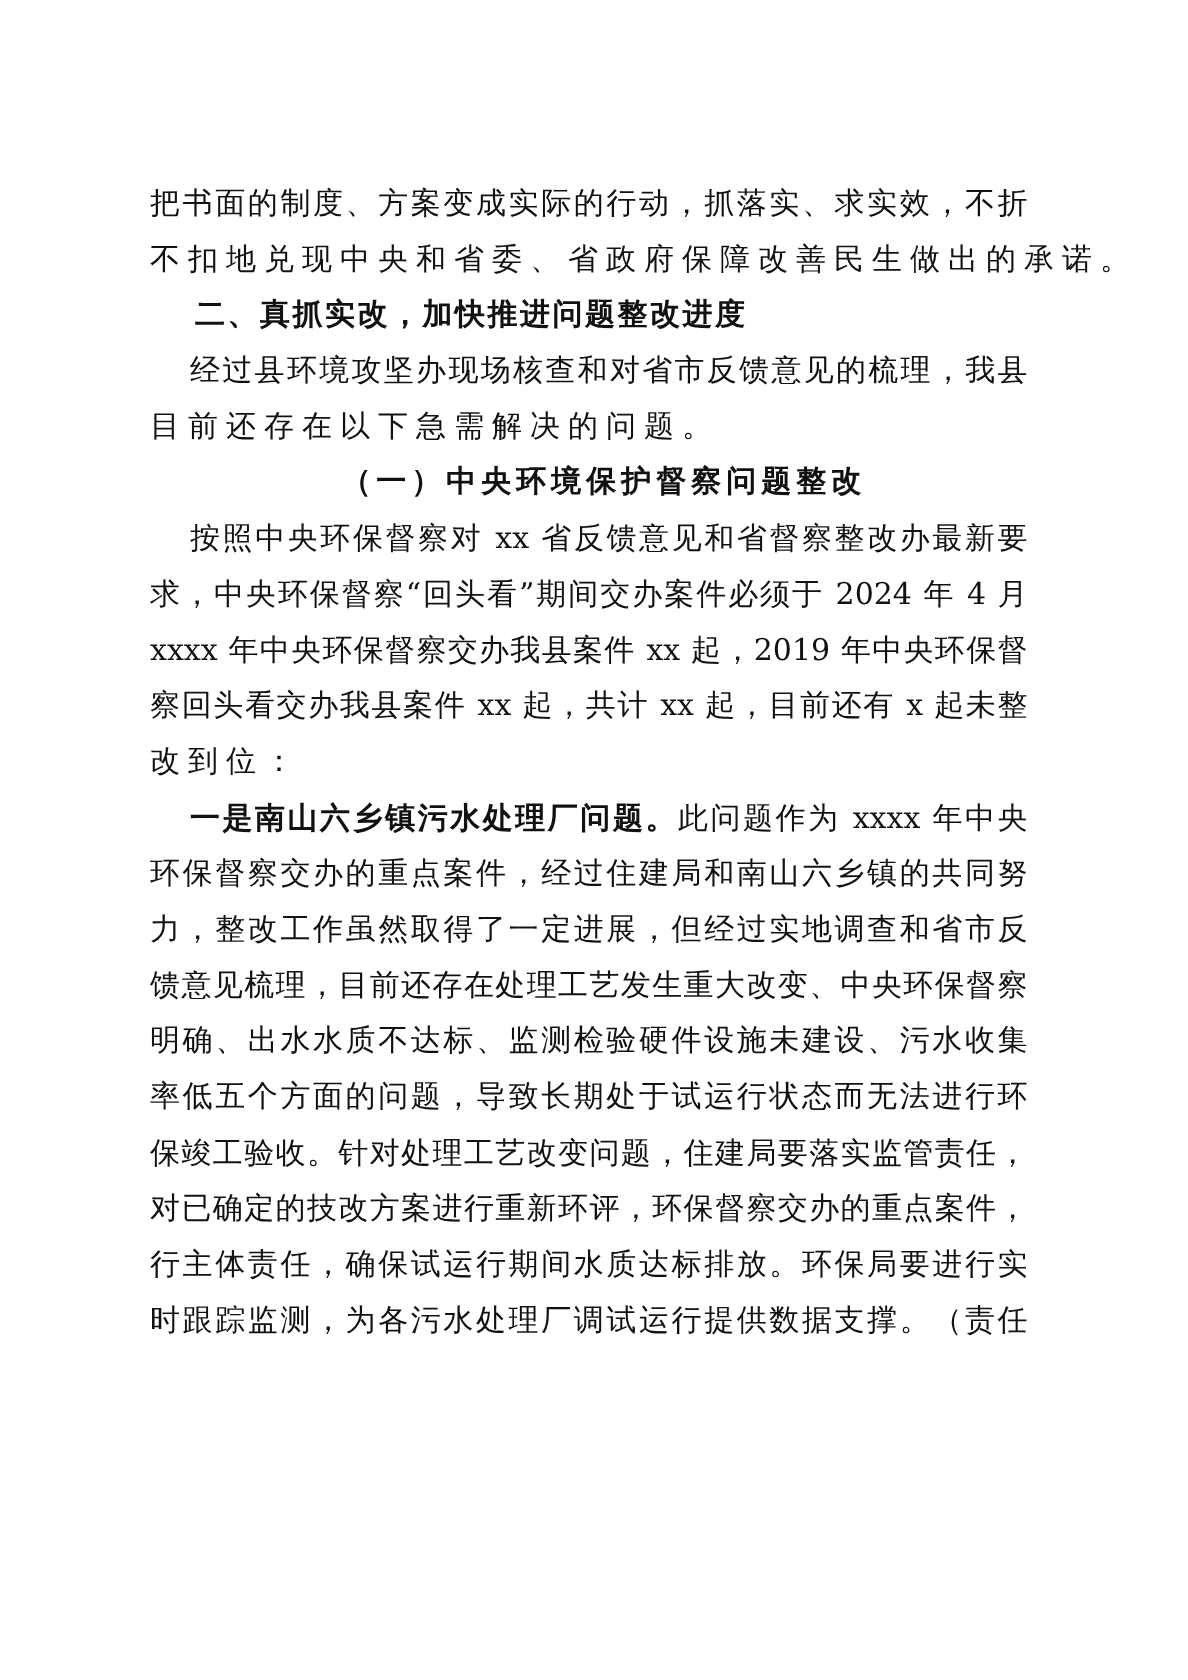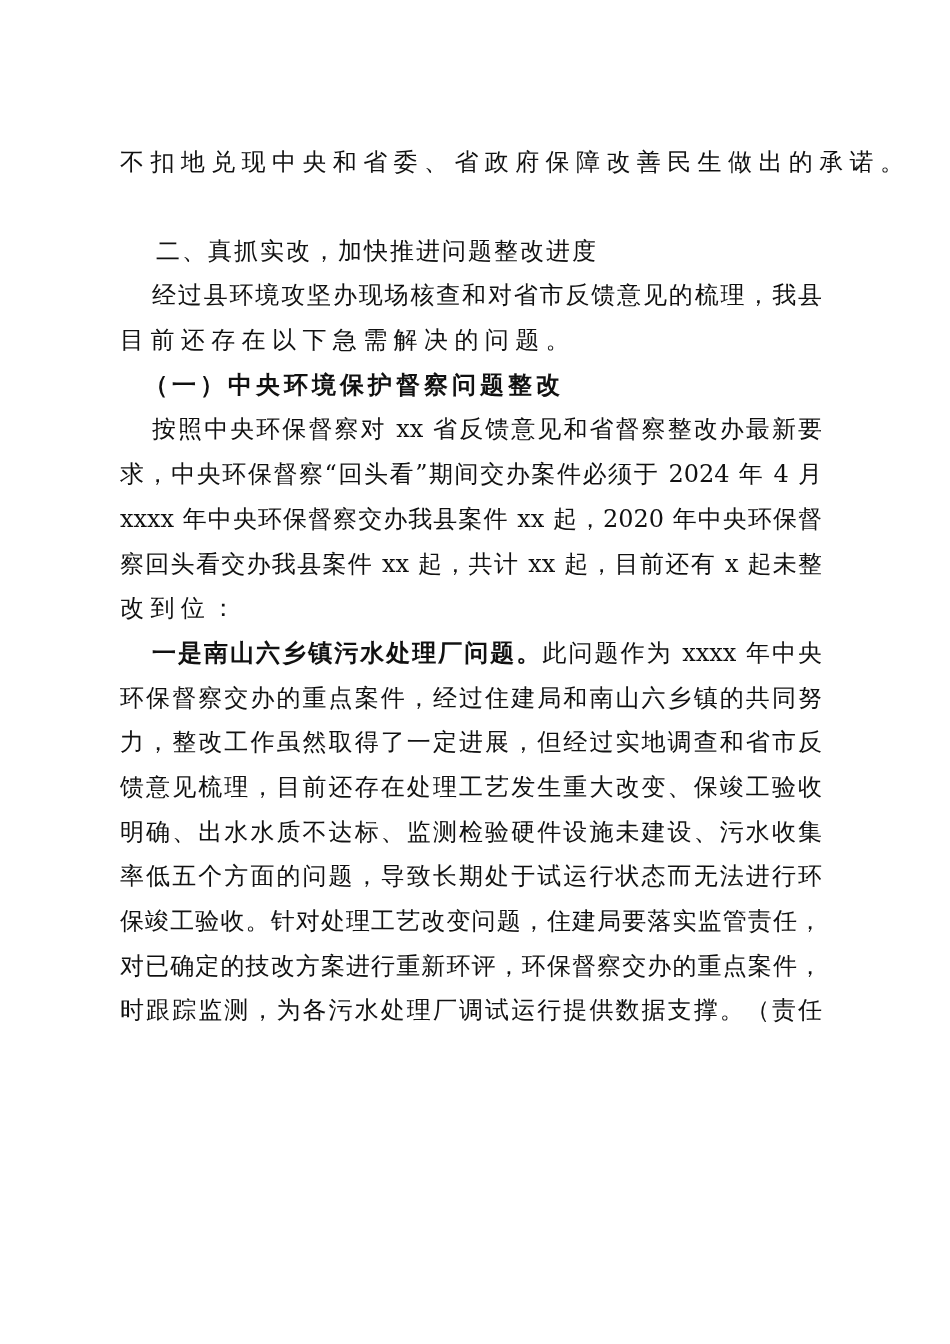--- a/index.html
+++ b/index.html
@@ -29,68 +29,70 @@
       font-family: "DejaVu Serif", "Liberation Serif", serif;
     }
     .justify {
       text-align: justify;
       text-align-last: justify;
       letter-spacing: 0;
     }
     .indent { padding-left: 32px; }
     .h2 {
       font-family: "DejaVu Sans", "Liberation Sans", sans-serif;
-      font-weight: normal;
+      font-weight: bold;
       letter-spacing: 2px;
       padding-left: 36px;
-      margin-top: 44px;
     }
     .h3 {
       font-family: "DejaVu Serif", "Liberation Serif", serif;
       font-weight: bold;
       letter-spacing: 4px;
       padding-left: 24px;
+      text-align: center;
     }
     .lead {
       font-family: Liberation Sans, sans-serif;
       font-weight: bold;
     }
     .para { display: block; }
   </style>
 </head>
 <body>
 
 <div class="page">
 
   <div class="para">
+    <div class="line justify">把书面的制度、方案变成实际的行动，抓落实、求实效，不折</div>
     <div class="line">不扣地兑现中央和省委、省政府保障改善民生做出的承诺。</div>
   </div>
 
   <div class="line h2">二、真抓实改，加快推进问题整改进度</div>
 
   <div class="para">
     <div class="line justify indent">经过县环境攻坚办现场核查和对省市反馈意见的梳理，我县</div>
     <div class="line">目前还存在以下急需解决的问题。</div>
   </div>
 
   <div class="line h3">（一）中央环境保护督察问题整改</div>
 
   <div class="para">
     <div class="line justify indent">按照中央环保督察对 xx 省反馈意见和省督察整改办最新要</div>
     <div class="line justify">求，中央环保督察“回头看”期间交办案件必须于 2024 年 4 月</div>
-    <div class="line justify">xxxx 年中央环保督察交办我县案件 xx 起，2020 年中央环保督</div>
+    <div class="line justify">xxxx 年中央环保督察交办我县案件 xx 起，2019 年中央环保督</div>
     <div class="line justify">察回头看交办我县案件 xx 起，共计 xx 起，目前还有 x 起未整</div>
     <div class="line">改到位：</div>
   </div>
 
   <div class="para">
     <div class="line justify indent"><span class="lead">一是南山六乡镇污水处理厂问题。</span><span>此问题作为 xxxx 年中央</span></div>
     <div class="line justify">环保督察交办的重点案件，经过住建局和南山六乡镇的共同努</div>
     <div class="line justify">力，整改工作虽然取得了一定进展，但经过实地调查和省市反</div>
-    <div class="line justify">馈意见梳理，目前还存在处理工艺发生重大改变、保竣工验收</div>
+    <div class="line justify">馈意见梳理，目前还存在处理工艺发生重大改变、中央环保督察</div>
     <div class="line justify">明确、出水水质不达标、监测检验硬件设施未建设、污水收集</div>
     <div class="line justify">率低五个方面的问题，导致长期处于试运行状态而无法进行环</div>
     <div class="line justify">保竣工验收。针对处理工艺改变问题，住建局要落实监管责任，</div>
     <div class="line justify">对已确定的技改方案进行重新环评，环保督察交办的重点案件，</div>
+    <div class="line justify">行主体责任，确保试运行期间水质达标排放。环保局要进行实</div>
     <div class="line justify">时跟踪监测，为各污水处理厂调试运行提供数据支撑。（责任</div>
   </div>
 
 </div>
 
 </body></html>

